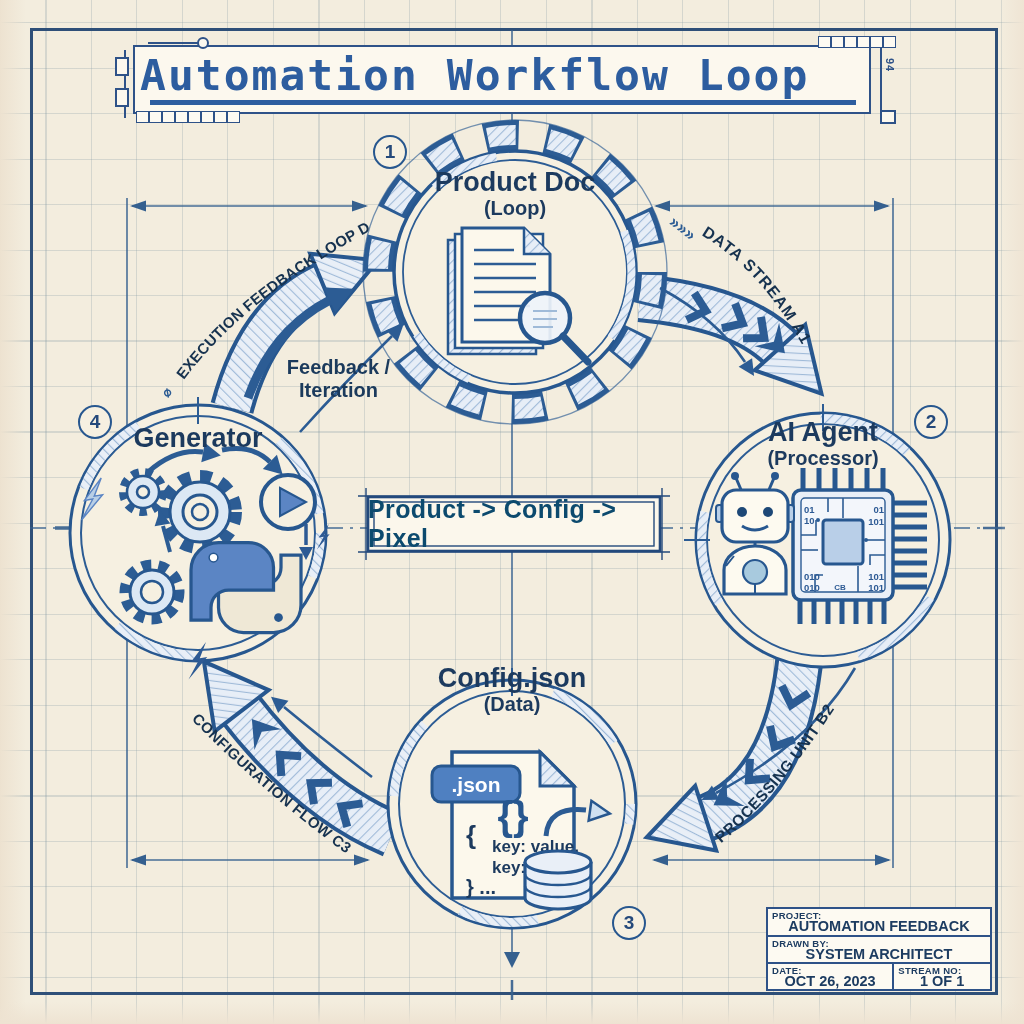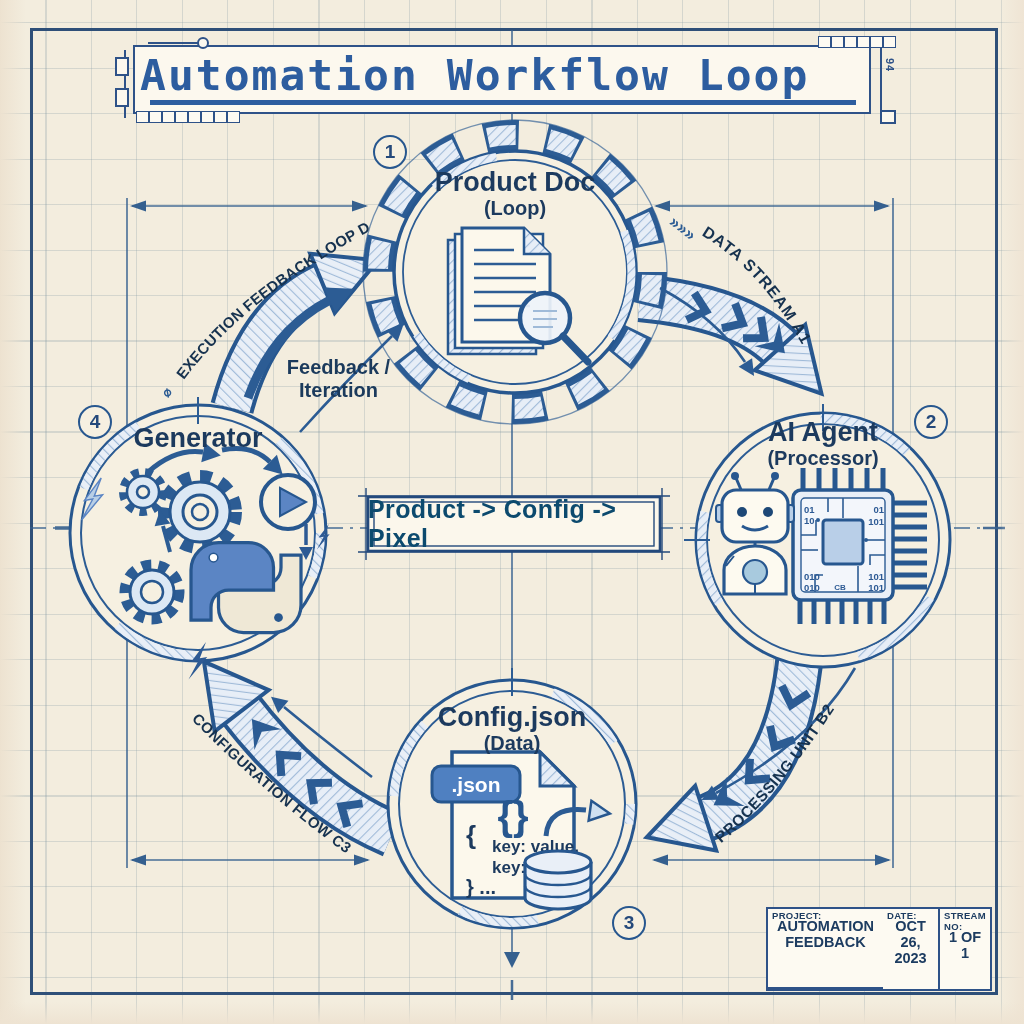--- a/index.html
+++ b/index.html
@@ -35,21 +35,21 @@
   
   .badge{width:30px;height:30px;border:2.5px solid #27578f;border-radius:50%;background:#f6f0e1;
     color:#24497b;font-weight:bold;font-size:19px;display:flex;align-items:center;justify-content:center;}
   
   .cbox-text{left:368px;top:497px;width:292px;height:54px;display:flex;align-items:center;justify-content:center;
     font-weight:bold;font-size:25px;color:#0c4a6e;letter-spacing:.4px;}
   
   .fnote{left:256px;top:356px;width:165px;text-align:center;font-weight:bold;font-size:20px;line-height:23px;color:#1b3a5c;}
   
   .tblock{left:766px;top:907px;width:226px;height:84px;background:#fdfaf2;border:2px solid #2e5288;
-    box-sizing:border-box;display:flex;flex-direction:row;color:#1d3c61;}
+    box-sizing:border-box;display:flex;flex-direction:column;color:#1d3c61;}
   .trow{flex:1;border-bottom:2px solid #2e5288;padding:1px 4px 0 4px;overflow:hidden;}
   .trow:last-child{border-bottom:none;padding:0;display:flex;}
   .tlabel{font-size:9.5px;font-weight:bold;letter-spacing:.3px;}
   .tvalue{font-size:14.5px;font-weight:bold;text-align:center;margin-top:-3px;}
   .tcell{padding:1px 4px 0 4px;}
   .tcellL{width:57%;border-right:2px solid #2e5288;}
   .tcellR{width:43%;}
 </style>
 </head>
 <body>
@@ -450,21 +450,21 @@
 </div>
 
 <div class="abs ntitle" style="left:412px;top:168px;width:206px;">
   <div class="t1">Product Doc</div>
   <div class="t2">(Loop)</div>
 </div>
 <div class="abs ntitle" style="left:720px;top:418px;width:206px;">
   <div class="t1">AI Agent</div>
   <div class="t2">(Processor)</div>
 </div>
-<div class="abs ntitle" style="left:409px;top:703px;width:206px;">
+<div class="abs ntitle" style="left:409px;top:664px;width:206px;">
   <div class="t1">Config.json</div>
   <div class="t2">(Data)</div>
 </div>
 <div class="abs ntitle" style="left:95px;top:424px;width:206px;">
   <div class="t1">Generator</div>
 </div>
 
 <div class="abs badge" style="left:373px;top:135px;">1</div>
 <div class="abs badge" style="left:914px;top:405px;">2</div>
 <div class="abs badge" style="left:612px;top:906px;">3</div>
@@ -479,20 +479,24 @@
 
 <div class="abs fnote">
   <div>Feedback /</div>
   <div>Iteration</div>
 </div>
 
 <div class="abs tblock">
   <div class="trow">
     <div class="tlabel">PROJECT:</div>
     <div class="tvalue">AUTOMATION FEEDBACK</div>
+  </div>
+  <div class="trow">
+    <div class="tlabel">DRAWN BY:</div>
+    <div class="tvalue">SYSTEM ARCHITECT</div>
   </div>
   <div class="trow">
     <div class="tcell tcellL">
       <div class="tlabel">DATE:</div>
       <div class="tvalue">OCT 26, 2023</div>
     </div>
     <div class="tcell tcellR">
       <div class="tlabel">STREAM NO:</div>
       <div class="tvalue">1 OF 1</div>
     </div>

